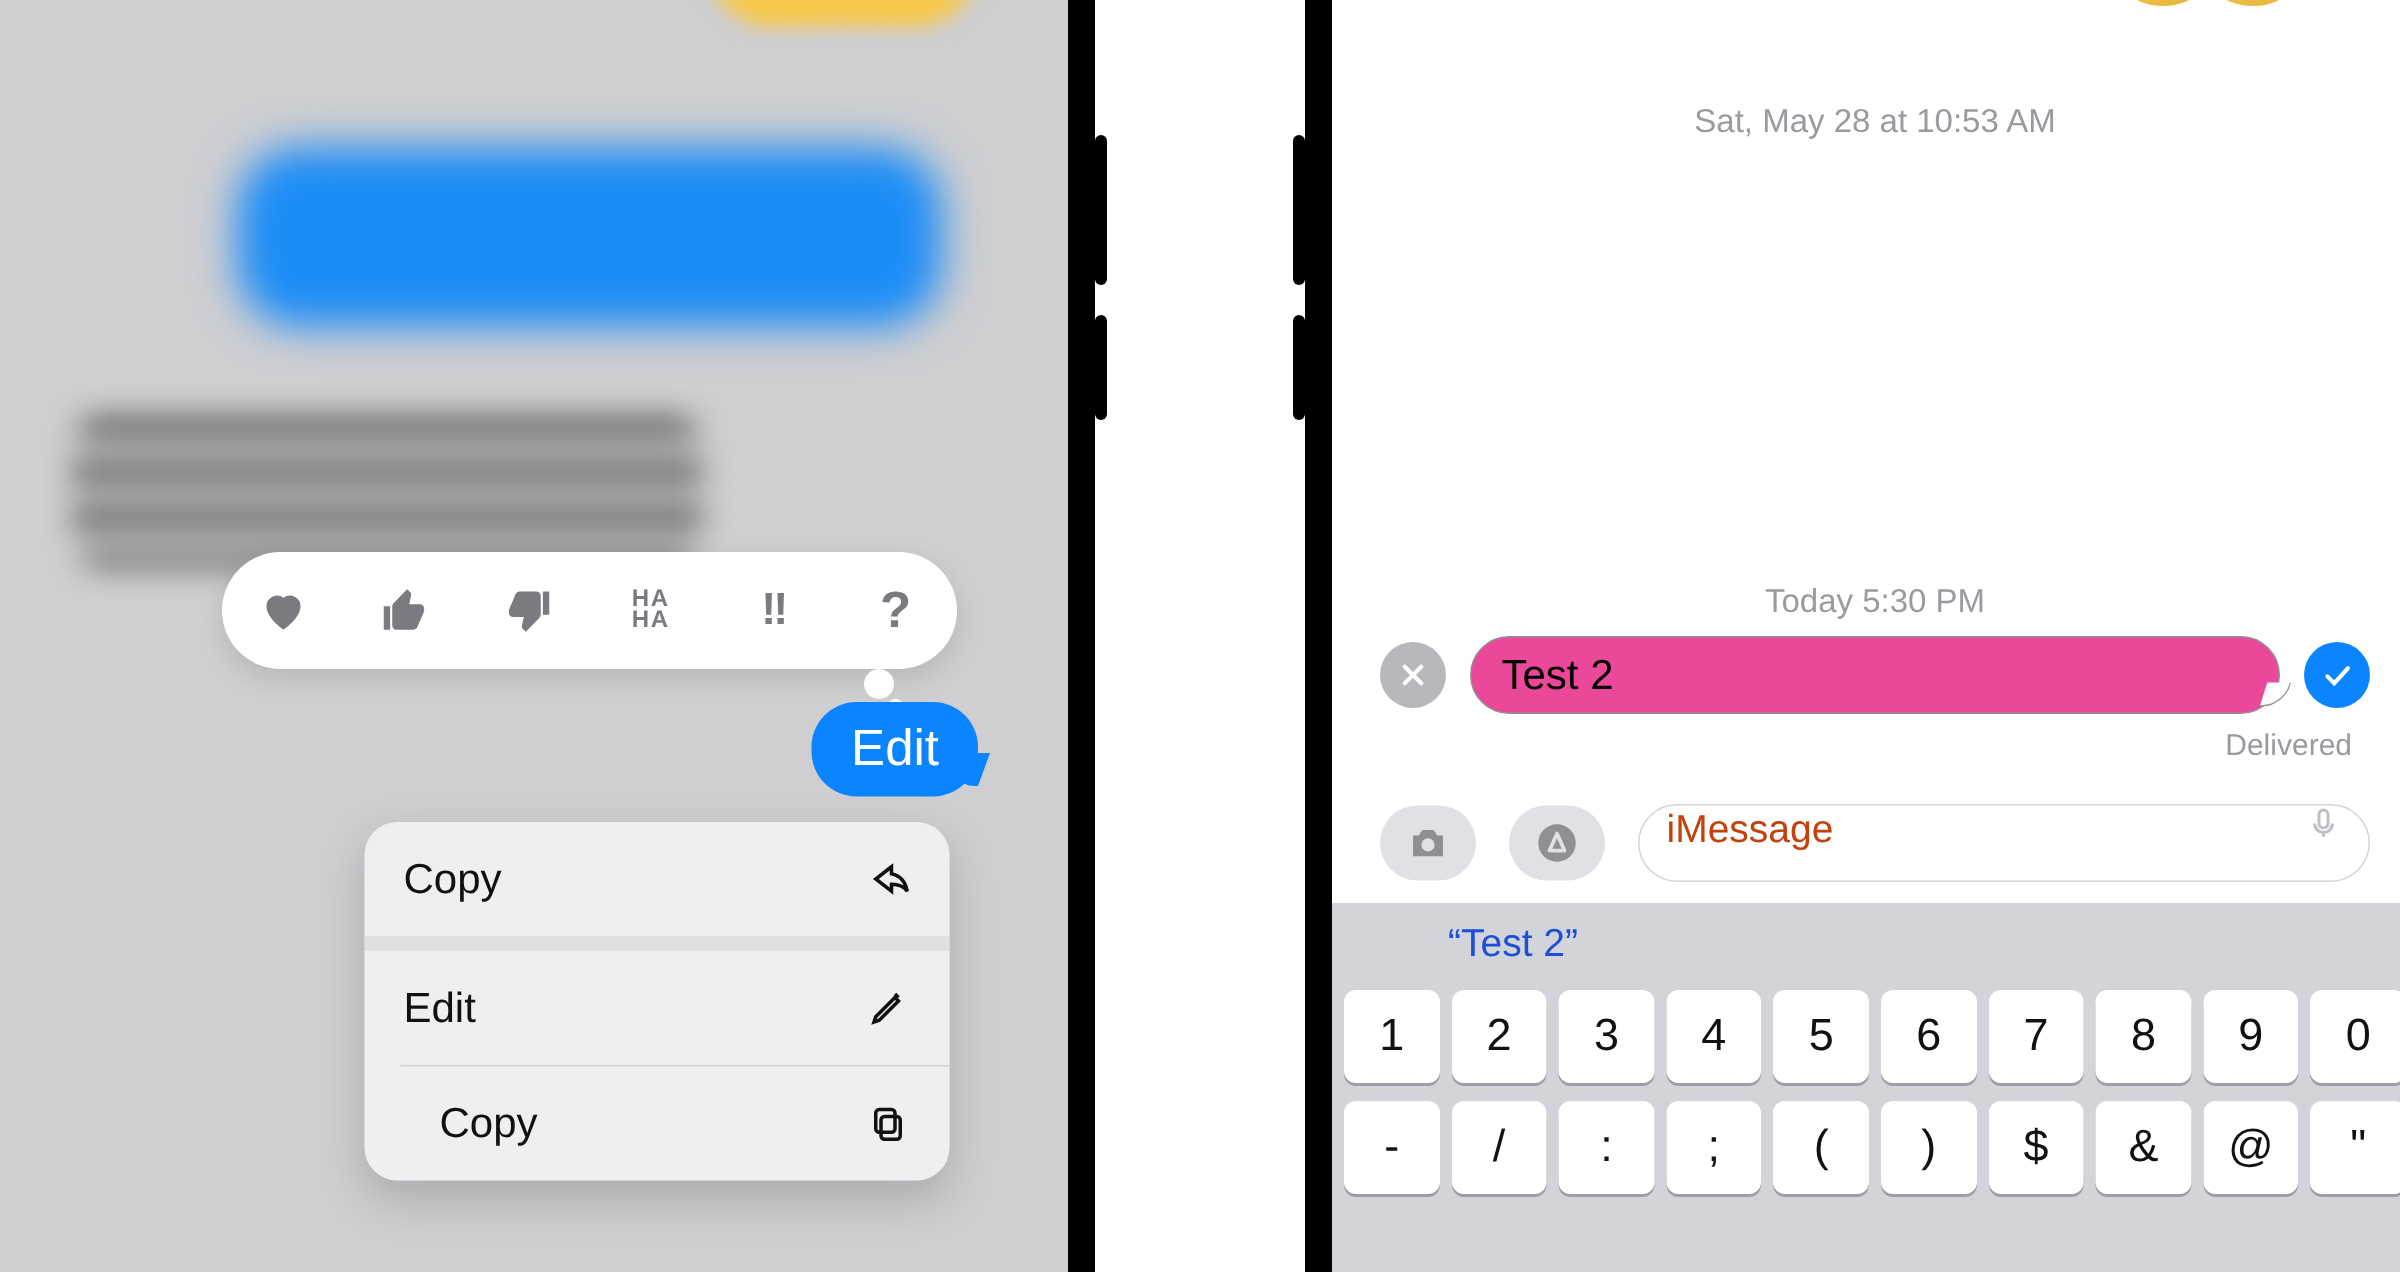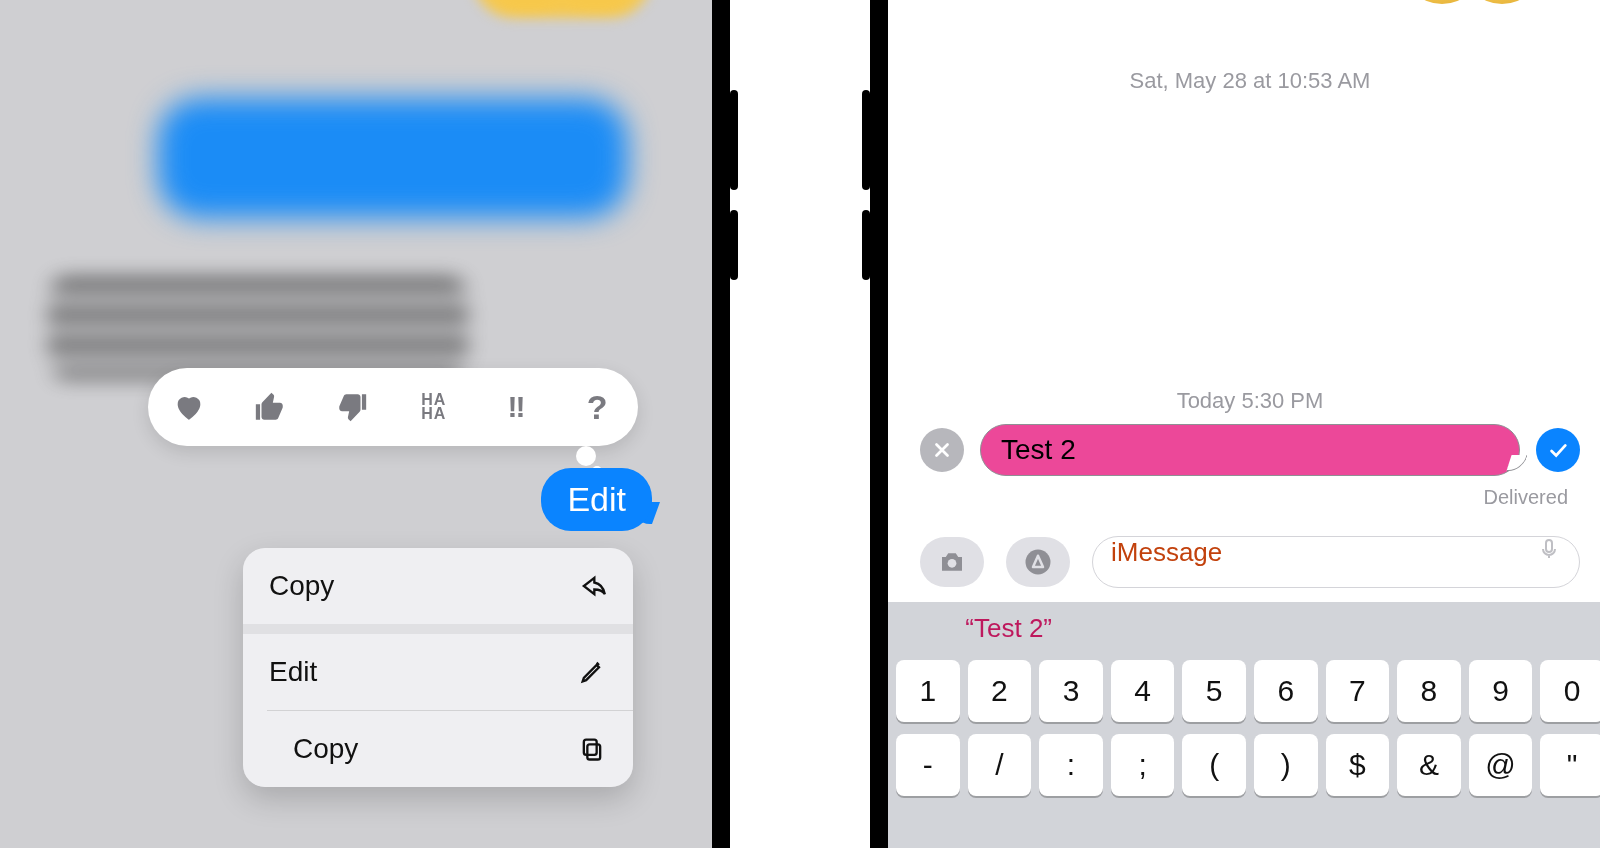--- a/index.html
+++ b/index.html
@@ -68,21 +68,21 @@
   .delivered { position:absolute; right:44px; top:568px; color:#9a9aa0; font-size:20px; }
 
   .apps-row { position:absolute; left:32px; right:32px; top:616px; height:56px; display:flex; align-items:center; gap:22px; }
   .app-btn { width:64px; height:50px; border-radius:28px; background:#e0e0e5; display:flex; align-items:center; justify-content:center; }
   .app-btn svg { width:30px; height:30px; fill:#8f8f95; }
   .compose { flex:1; height:52px; border:1.5px solid #d4d4d9; border-radius:26px; display:flex; align-items:flex-start; padding:0 18px; color:#c2410c; font-size:26px; justify-content:space-between; }
   .compose svg { width:24px; height:24px; stroke:#bfbfc4; fill:none; stroke-width:2; }
 
   .kb { position:absolute; left:0; right:0; bottom:0; top:684px; background:#d2d4d9; }
   .sugg { height:52px; display:flex; align-items:center; }
-  .sugg .cell { flex:1; text-align:center; font-size:26px; color:#be185d; position:relative; }
+  .sugg .cell { flex:1; text-align:center; font-size:26px; color:#1d4ed8; position:relative; }
   .sugg .cell + .cell::before { content:""; position:absolute; left:0; top:10px; bottom:10px; width:1px; background:#b6b8be; }
   .kb-rows { padding:6px 8px; display:flex; flex-direction:column; gap:12px; }
   .kb-row { display:flex; gap:8px; }
   .key { flex:1; height:62px; background:#fff; border-radius:8px; box-shadow:0 2px 0 rgba(0,0,0,.25); display:flex; align-items:center; justify-content:center; font-size:30px; color:#111; cursor:pointer; }
 </style>
 </head>
 <body>
 
 <div class="stage">
 

